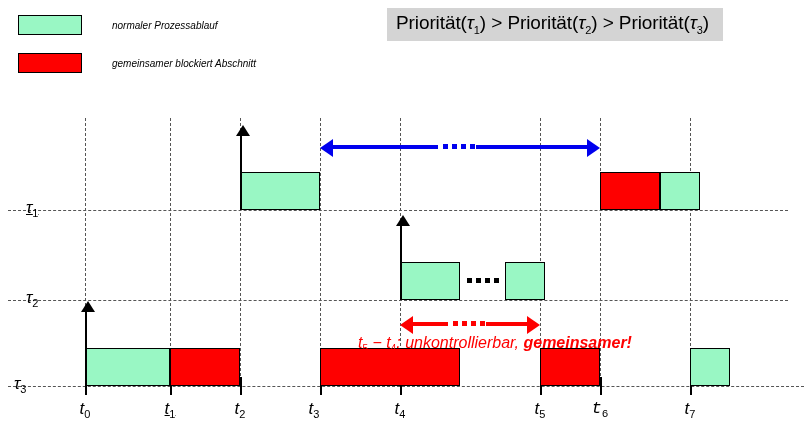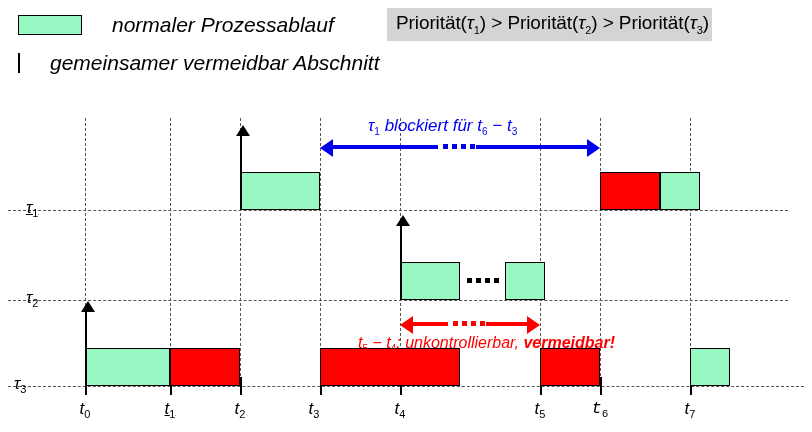--- a/index.html
+++ b/index.html
@@ -4,24 +4,24 @@
 <style>
   html,body{margin:0;padding:0;background:#ffffff;}
   body{width:812px;height:432px;position:relative;overflow:hidden;
        font-family:"Liberation Sans","DejaVu Sans",sans-serif;color:#000;}
   .abs{position:absolute;}
 
   
   #legend{left:18px;top:10px;width:360px;}
   .legend-row{display:flex;align-items:center;height:30px;margin-bottom:8px;}
   .legend-swatch{width:64px;height:20px;border:1px solid #000;box-sizing:border-box;}
-  .legend-label{margin-left:30px;font-style:italic;font-size:21px;white-space:nowrap;}
+  .legend-label{margin-left:30px;font-style:italic;font-size:10px;white-space:nowrap;}
 
   
-  #priority-box{left:387px;top:8px;background:#d4d4d4;padding:4px 3px 5px 9px;
+  #priority-box{left:387px;top:8px;background:#d4d4d4;padding:4px 14px 5px 9px;
                 font-size:19px;white-space:nowrap;letter-spacing:-0.1px;}
   #priority-box .tau{font-style:italic;}
   #priority-box sub{font-size:11px;font-style:normal;}
 
   
   #chart{left:0;top:110px;width:812px;height:322px;}
   .gridline-v{position:absolute;width:0;border-left:1px dashed #555;}
   .baseline{position:absolute;height:0;border-top:1px dashed #555;}
   .rowlabel{position:absolute;font-style:italic;font-size:17px;}
   .rowlabel sub{font-size:11px;font-style:normal;}
@@ -53,21 +53,21 @@
 </head>
 <body>
 
 <div class="abs" id="legend">
   <div class="legend-row">
     <span class="legend-swatch" style="background:#99f7c4"></span>
     <span class="legend-label">normaler Prozessablauf</span>
   </div>
   <div class="legend-row">
     <span class="legend-swatch" style="background:#fe0000"></span>
-    <span class="legend-label">gemeinsamer vermeidbar Abschnitt</span>
+    <span class="legend-label">gemeinsamer blockiert Abschnitt</span>
   </div>
 </div>
 
 <div class="abs" id="priority-box">
   <span>Priorität(</span><span class="tau">τ</span><sub>1</sub><span>) &gt; Priorität(</span><span class="tau">τ</span><sub>2</sub><span>) &gt; Priorität(</span><span class="tau">τ</span><sub>3</sub><span>)</span>
 </div>
 
 <div class="abs" id="chart">
     <div class="baseline" style="left: 8px; width: 780px; top: 100px;"></div>
     <div class="rowlabel" style="left: 26px; top: 88px; text-decoration: underline;"><span>τ</span><sub>1</sub></div>
@@ -121,25 +121,24 @@
     <div class="annot-line" style="left: 333px; width: 105px; top: 35px; border-top: 4.6px solid rgb(0, 0, 238);"></div>
     <div class="annot-line" style="left: 476px; width: 111px; top: 35px; border-top: 4.6px solid rgb(0, 0, 238);"></div>
     <div class="annot-dots" style="left: 440px; width: 38px; top: 34px; justify-content: center;">
       <i style="background: rgb(0, 0, 238); width: 5px; height: 5px;"></i>
       <i style="background: rgb(0, 0, 238); width: 5px; height: 5px;"></i>
       <i style="background: rgb(0, 0, 238); width: 5px; height: 5px;"></i>
       <i style="background: rgb(0, 0, 238); width: 5px; height: 5px;"></i>
     </div>
     <div class="arrowhead" style="left: 320px; top: 28.5px; border-top: 9px solid transparent; border-bottom: 9px solid transparent; border-right: 13px solid rgb(0, 0, 238);"></div>
     <div class="arrowhead" style="left: 587px; top: 28.5px; border-top: 9px solid transparent; border-bottom: 9px solid transparent; border-left: 13px solid rgb(0, 0, 238);"></div>
-    <div class="annot-text" style="color: rgb(0, 0, 238); font-size: 17px; left: 368px; top: 6px;"><span>τ</span><sub>1</sub><span> blockiert für t</span><sub>6</sub><span> − t</span><sub>3</sub></div>
     <div class="annot-line" style="left: 413px; width: 35px; top: 212px; border-top: 4.6px solid rgb(254, 0, 0);"></div>
     <div class="annot-line" style="left: 486px; width: 41px; top: 212px; border-top: 4.6px solid rgb(254, 0, 0);"></div>
     <div class="annot-dots" style="left: 450px; width: 38px; top: 211px; justify-content: center;">
       <i style="background: rgb(254, 0, 0); width: 5px; height: 5px;"></i>
       <i style="background: rgb(254, 0, 0); width: 5px; height: 5px;"></i>
       <i style="background: rgb(254, 0, 0); width: 5px; height: 5px;"></i>
       <i style="background: rgb(254, 0, 0); width: 5px; height: 5px;"></i>
     </div>
     <div class="arrowhead" style="left: 400px; top: 205.5px; border-top: 9px solid transparent; border-bottom: 9px solid transparent; border-right: 13px solid rgb(254, 0, 0);"></div>
     <div class="arrowhead" style="left: 527px; top: 205.5px; border-top: 9px solid transparent; border-bottom: 9px solid transparent; border-left: 13px solid rgb(254, 0, 0);"></div>
-    <div class="annot-text" style="color: rgb(254, 0, 0); font-size: 16px; left: 358px; top: 224px;"><span>t</span><sub>5</sub><span> − t</span><sub>4</sub><span>: unkontrollierbar, </span><b>vermeidbar!</b></div>
+    <div class="annot-text" style="color: rgb(254, 0, 0); font-size: 16px; left: 358px; top: 224px;"><span>t</span><sub>5</sub><span> − t</span><sub>4</sub><span>: unkontrollierbar, </span><b>gemeinsamer!</b></div>
   </div>
 
 </body></html>

